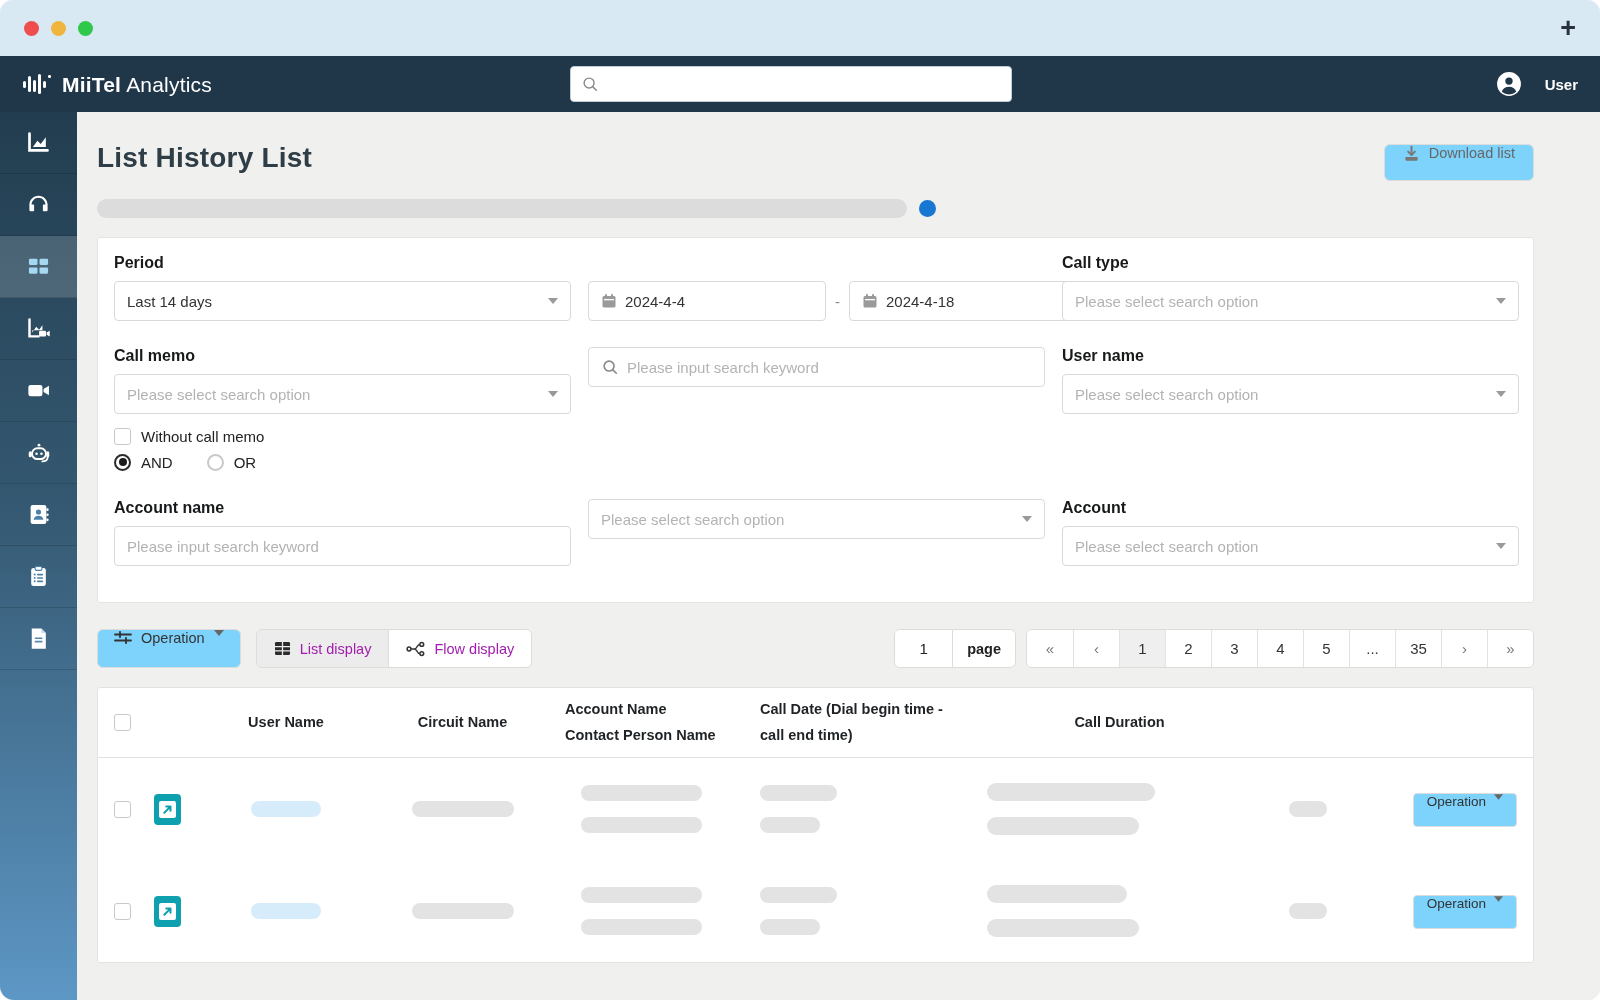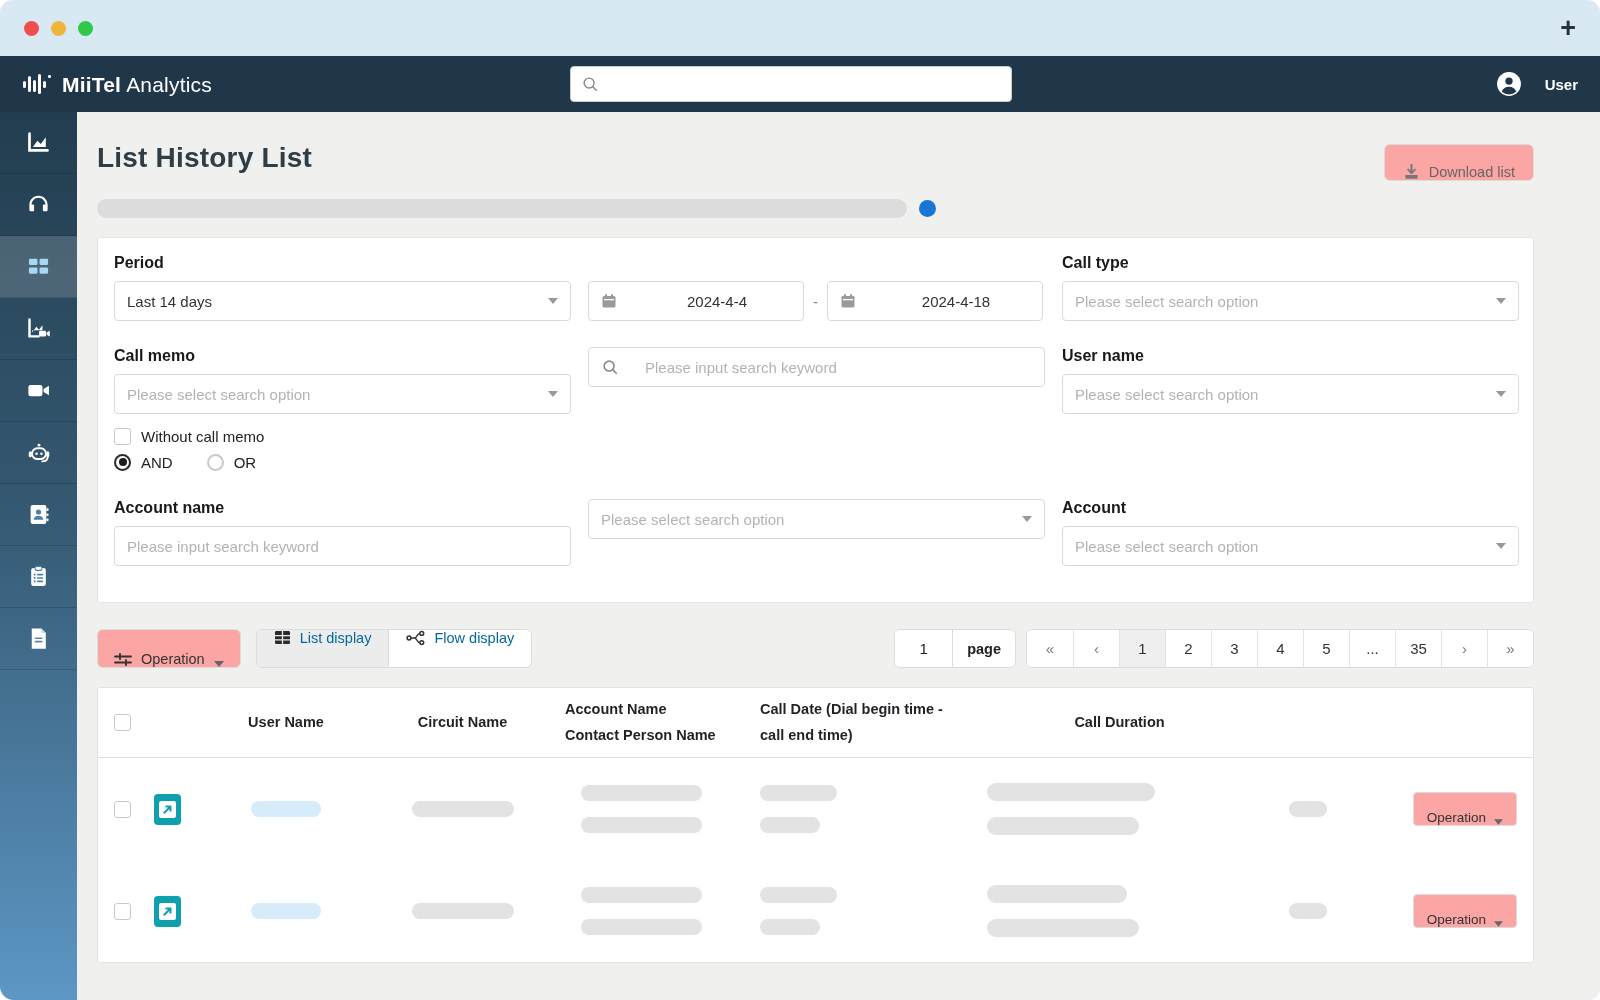--- a/index.html
+++ b/index.html
@@ -26,54 +26,54 @@
   
   .app-body { flex:1; display:flex; min-height:0; }
   .sidebar { width:77px; flex:0 0 auto; background:linear-gradient(180deg,#223d4f 0%, #355972 45%, #5d97c5 100%); }
   .side-item { height:62px; display:flex; align-items:center; justify-content:center; border-bottom:1px solid rgba(0,0,0,.14); cursor:pointer; }
   .side-item.active { background:rgba(255,255,255,.16); }
 
   .main { flex:1; padding:30px 66px 0 20px; overflow:hidden; }
 
   .page-head { display:flex; align-items:flex-start; justify-content:space-between; }
   .page-title { font-size:28px; font-weight:700; color:#2e3d46; letter-spacing:.2px; }
-  .btn { background:#fca5a5; border:1px solid #dcdcdc; border-radius:6px; color:#666; font-size:14.5px; font-family:inherit; display:inline-flex; align-items:flex-end; gap:9px; cursor:pointer; }
+  .btn { background:#7dd3fc; border:1px solid #dcdcdc; border-radius:6px; color:#666; font-size:14.5px; font-family:inherit; display:inline-flex; align-items:flex-start; gap:9px; cursor:pointer; }
   .download-btn { height:37px; padding:0 18px; margin-top:2px; }
 
   .skel-bar-row { display:flex; align-items:center; margin-top:18px; }
   .skel-bar { width:810px; height:19px; border-radius:10px; background:#dcdcdc; }
   .blue-dot { width:17px; height:17px; border-radius:50%; background:#1877d2; margin-left:12px; }
 
   
   .filter-panel { background:#fff; border:1px solid #e4e4e4; border-radius:3px; margin-top:19px; padding:16px 16px 36px 16px; }
   .f-grid { display:grid; grid-template-columns:457px 457px 457px; column-gap:17px; }
   .f-label { font-size:16px; font-weight:700; color:#17191a; margin-bottom:9px; }
-  .field { height:40px; border:1px solid #d9d9d9; border-radius:4px; background:#fff; display:flex; align-items:center; padding:0 12px; gap:26px; font-size:15px; color:#333; cursor:pointer; }
+  .field { height:40px; border:1px solid #d9d9d9; border-radius:4px; background:#fff; display:flex; align-items:center; padding:0 12px; gap:8px; font-size:15px; color:#333; cursor:pointer; }
   .field .ph { color:#b3b3b3; flex:1; white-space:nowrap; overflow:hidden; }
   .field .val { color:#333; flex:1; }
   .field input { border:none; outline:none; flex:1; font-size:15px; font-family:inherit; color:#333; background:transparent; }
   .field input::placeholder { color:#b3b3b3; }
   .caret { flex:0 0 auto; }
   .date-pair { display:flex; align-items:center; gap:9px; }
-  .date-pair .field { width:216px; flex:0 0 auto; cursor:text;text-align:center; }
+  .date-pair .field { width:238px; flex:0 0 auto; cursor:text; }
   .date-dash { color:#888; font-size:15px; }
   .memo-opts { margin-top:9px; }
   .opt-row { display:flex; align-items:center; gap:10px; height:26px; font-size:15px; color:#222; }
   .opt-row .gap { width:14px; }
   .radio { width:17px; height:17px; border-radius:50%; border:2px solid #2b2b2b; display:inline-flex; align-items:center; justify-content:center; background:#fff; }
   .radio.off { border-color:#c9c9c9; }
   .radio .pip { width:8px; height:8px; border-radius:50%; background:#1c1c1c; }
   .checkbox { width:17px; height:17px; border:1.5px solid #c9c9c9; border-radius:3px; background:#fff; }
   .mt-row2 { margin-top:26px; } .mt-row3 { margin-top:24px; }
 
   
   .toolbar { margin-top:26px; display:flex; align-items:center; }
   .op-btn { height:39px; padding:0 16px; font-size:14.5px; color:#333; }
   .seg-group { display:flex; margin-left:15px; border:1px solid #dcdcdc; border-radius:6px; overflow:hidden; }
-  .seg { height:37px; padding:0 17px; display:flex; gap:9px; font-size:14.5px; color:#0369a1; background:#fff; cursor:pointer; }
+  .seg { height:37px; padding:0 17px; display:flex; align-items:center; gap:9px; font-size:14.5px; color:#a21caf; background:#fff; cursor:pointer; }
   .seg + .seg { border-left:1px solid #dcdcdc; }
   .seg.active { background:#ececec; }
   .pager-wrap { margin-left:auto; display:flex; align-items:center; gap:10px; }
   .page-input-group { display:flex; border:1px solid #dcdcdc; border-radius:6px; overflow:hidden; background:#fff; }
   .page-input-group input { width:57px; height:37px; border:none; outline:none; text-align:center; font-size:15px; font-family:inherit; color:#222; }
   .page-suffix { height:37px; display:flex; align-items:center; padding:0 14px; border-left:1px solid #dcdcdc; font-weight:700; font-size:14.5px; color:#222; }
   .pager { display:flex; border:1px solid #dcdcdc; border-radius:6px; overflow:hidden; background:#fff; }
   .pg { min-width:46px; height:37px; display:flex; align-items:center; justify-content:center; font-size:15px; color:#333; cursor:pointer; background:#fff; }
   .pg + .pg { border-left:1px solid #e3e3e3; }
   .pg.nav { color:#777; }

